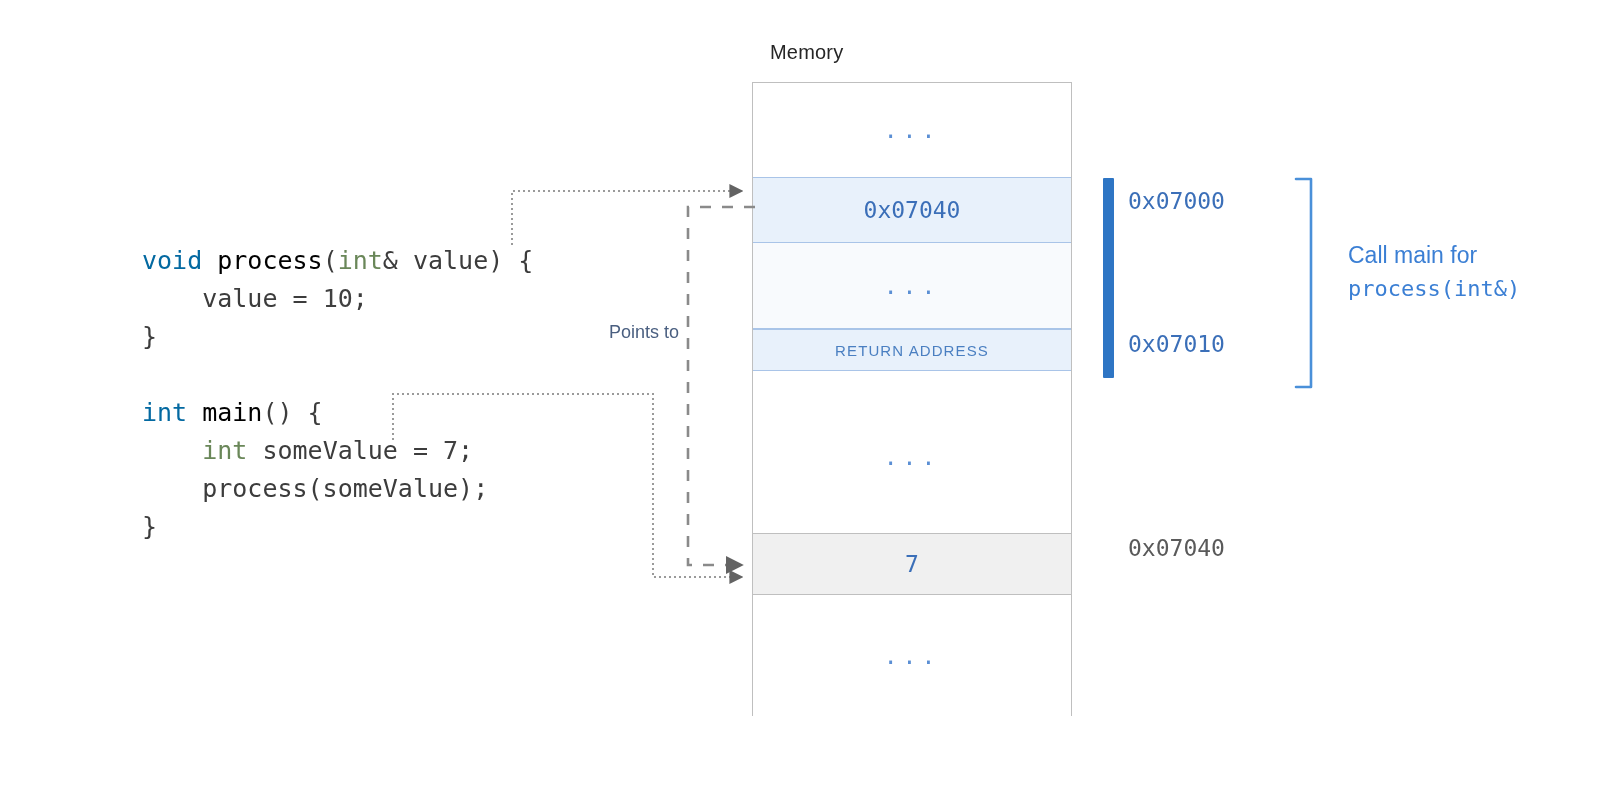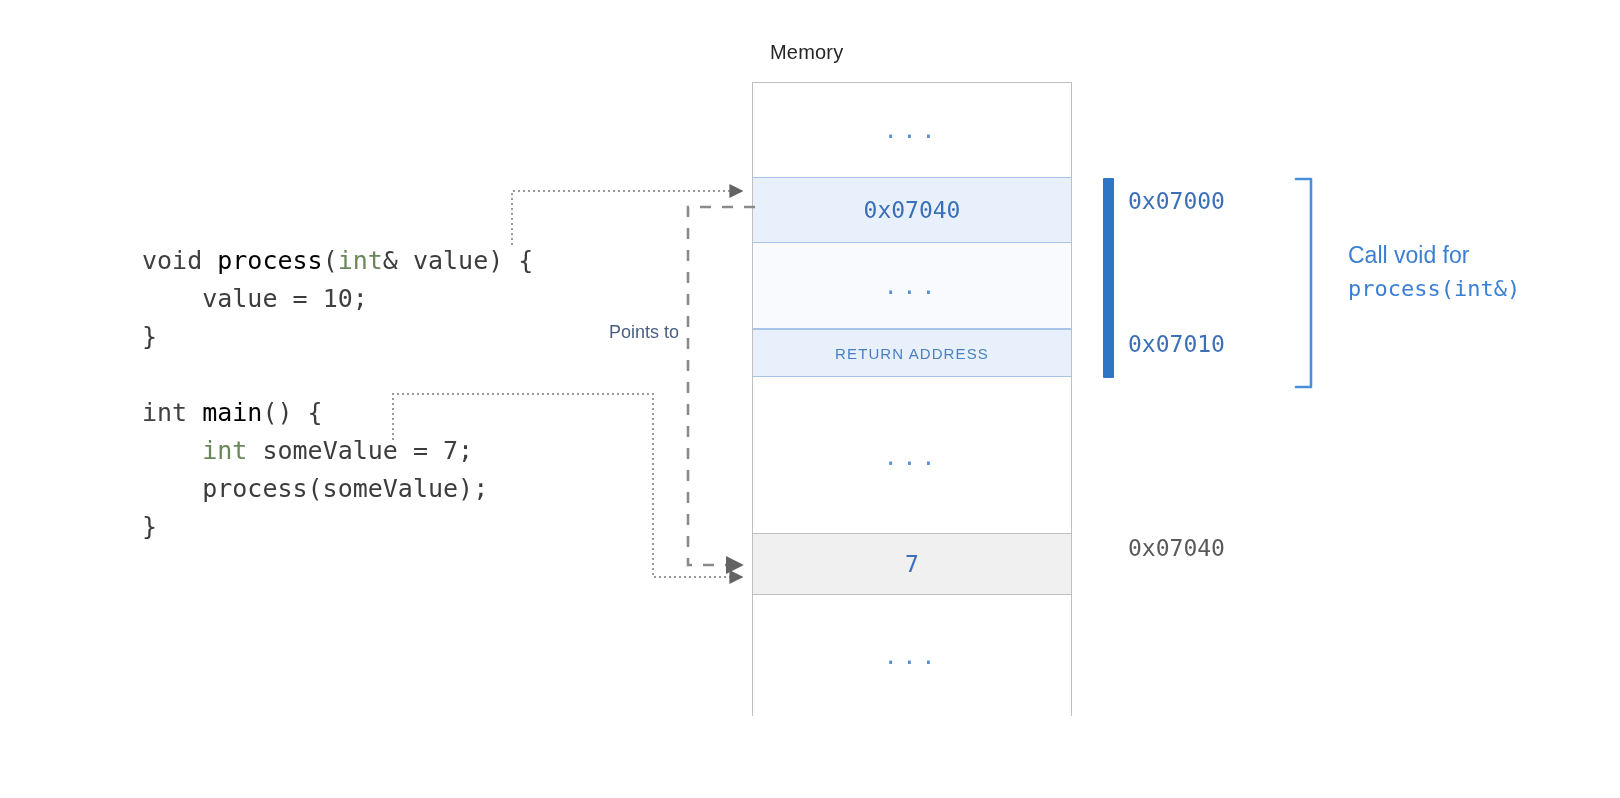--- a/index.html
+++ b/index.html
@@ -21,21 +21,21 @@
     position: absolute;
     left: 142px;
     top: 242px;
     font-family: "DejaVu Sans Mono", monospace;
     font-size: 25px;
     line-height: 38px;
     white-space: pre;
     color: #3c3c3c;
   }
   .code-line { white-space: pre; }
-  .tok-kw      { color: #404040; }   
+  .tok-kw      { color: #0369a1; }   
   .tok-fn      { color: #000000; }   
   .tok-plain   { color: #3c3c3c; }
   .tok-num     { color: #404040; }
   .tok-punc    { color: #3c3c3c; }
   .tok-type    { color: #6a8759; }
 
   
   #memory-title {
     position: absolute;
     left: 770px;
@@ -143,21 +143,21 @@
   <div id="memory-table">
       <div class="mem-row row-blank ellipsis" style="top: 0px; height: 94px;">
         <span>...</span>
       </div>
       <div class="mem-row row-blue" style="top: 94px; height: 66px;">
         <span>0x07040</span>
       </div>
       <div class="mem-row row-bluelt ellipsis" style="top: 160px; height: 86px;">
         <span>...</span>
       </div>
-      <div class="mem-row row-blue row-return" style="top: 246px; height: 48px; text-align: right;">
+      <div class="mem-row row-blue row-return" style="top: 246px; height: 42px; text-align: right;">
         <span>RETURN ADDRESS</span>
       </div>
       <div class="mem-row row-blank ellipsis" style="top: 298px; height: 152px;">
         <span>...</span>
       </div>
       <div class="mem-row row-gray" style="top: 450px; height: 62px;">
         <span>7</span>
       </div>
       <div class="mem-row row-blank ellipsis" style="top: 512px; height: 122px;">
         <span>...</span>
@@ -168,21 +168,21 @@
 
   <div class="addr" id="addr-07000">0x07000</div>
   <div class="addr" id="addr-07010">0x07010</div>
   <div class="addr" id="addr-07040">0x07040</div>
 
   <svg id="stack-bracket" width="40" height="220">
     <path d="M 6 4 L 21 4 L 21 212 L 6 212" fill="none" stroke="#4a90d9" stroke-width="2.6" stroke-linecap="round" stroke-linejoin="round"></path>
   </svg>
 
   <div id="callstack-label">
-    <span class="line1">Call void for</span>
+    <span class="line1">Call main for</span>
     <span class="line2">process(int&amp;)</span>
   </div>
 
   <div id="points-to-label">Points to</div>
 
   <svg id="connectors">
     <defs>
       <marker id="arrowhead" viewBox="0 0 10 10" refX="9" refY="5" markerWidth="7" markerHeight="7" orient="auto-start-reverse">
         <path d="M 0 0 L 10 5 L 0 10 z" fill="#636363"></path>
       </marker>

